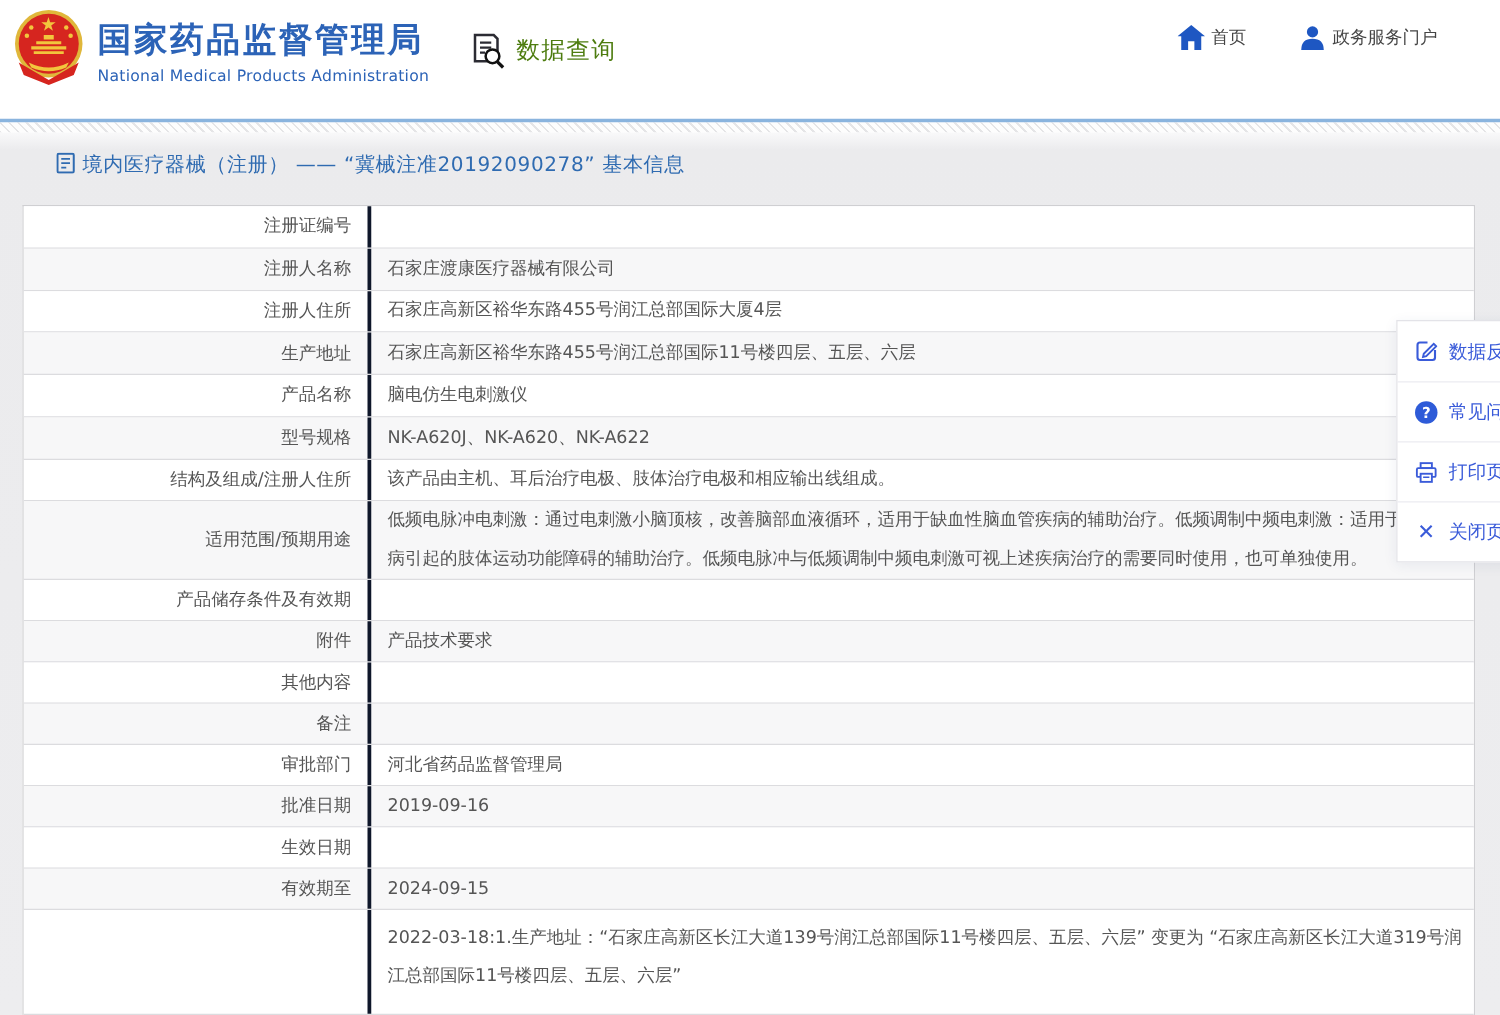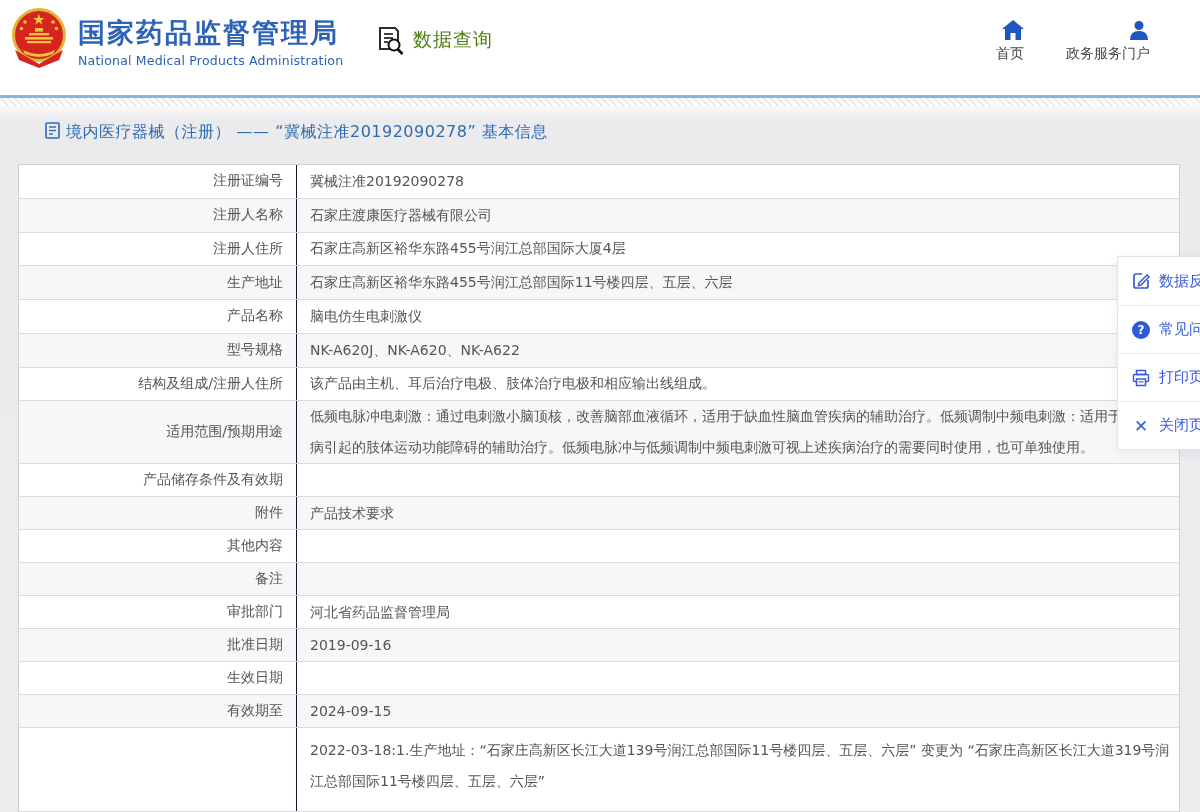--- a/index.html
+++ b/index.html
@@ -9,21 +9,21 @@
 
   
   .header { position:absolute; top:0; left:0; width:1200px; height:95px; background:#fff; }
   .emblem { position:absolute; left:9px; top:6px; width:60px; height:62px; cursor:pointer; }
   .brand { position:absolute; left:78px; top:17px; cursor:pointer; }
   .brand-zh { font-size:27px; font-weight:bold; color:#2c63b7; letter-spacing:2px; line-height:32px; }
   .brand-en { font-size:12.5px; color:#2c63b7; margin-top:4px; letter-spacing:0.2px; }
   .section-entry { position:absolute; left:374px; top:24px; display:flex; align-items:center; gap:7px; cursor:pointer; }
   .section-entry .txt { font-size:19px; color:#4d7c0f; letter-spacing:1px; }
   .hnav { position:absolute; right:50px; top:20px; display:flex; gap:42px; }
-  .hnav-item { display:flex; flex-direction:column; align-items:flex-end; gap:5px; cursor:pointer; }
+  .hnav-item { display:flex; flex-direction:row; align-items:center; gap:5px; cursor:pointer; }
   .hnav-item .lbl { font-size:14px; color:#454545; white-space:nowrap; }
 
   
   .blueline { position:absolute; top:95px; left:0; width:1200px; height:3px; background:#8ab4de; }
   .hatch { position:absolute; top:98px; left:0; width:1200px; height:8px; background:#fdfdfd;
     background-image:repeating-linear-gradient(45deg, rgba(120,120,130,0.18) 0 1.4px, transparent 1.4px 5px); }
 
   
   .content { position:absolute; top:106px; left:0; width:1200px; height:706px;
     background:linear-gradient(180deg,#f9f9fa 0,#ebebed 14px,#ededef 100%); }
@@ -32,21 +32,21 @@
 
   
   .info-table { position:absolute; top:58px; left:18px; width:1162px; border:1px solid #cfcfd2; border-bottom:none; background:#fff; }
   .tr { display:flex; border-bottom:1px solid #dcdcdf; background:#fff; }
   .tr:nth-child(even) { background:#f7f7f8; }
   .tr { height:33.75px; }
   .tr.tall { height:63px; }
   .tr.short { height:33px; }
   .tr.last { height:84px; }
   .td { font-size:14px; color:#555; }
-  .td.label { width:278px; border-right:1px solid #0f172a; text-align:right; padding-right:13px;
+  .td.label { width:278px; border-right:3px solid #0f172a; text-align:right; padding-right:13px;
     display:flex; align-items:center; justify-content:flex-end; }
   .td.value { flex:1; padding-left:13px; padding-right:8px; display:flex; align-items:center; line-height:31px; }
   .tr.last .td.value { align-items:flex-start; padding-top:7px; }
 
   
   .side-panel { position:absolute; left:1117px; top:256px; width:140px; background:#fff;
     border:1px solid #e3e3e8; box-shadow:0 2px 10px rgba(40,60,120,0.08); }
   .sp-item { height:48px; display:flex; align-items:center; gap:9px; padding-left:14px;
     color:#3a5bd9; font-size:15px; white-space:nowrap; cursor:pointer; }
   .sp-item + .sp-item { border-top:1px solid #ececf1; }
@@ -125,21 +125,20 @@
         <line x1="4" y1="5" x2="11" y2="5" stroke="#2f6bb1" stroke-width="1.4"></line>
         <line x1="4" y1="8.5" x2="11" y2="8.5" stroke="#2f6bb1" stroke-width="1.4"></line>
         <line x1="4" y1="12" x2="8" y2="12" stroke="#2f6bb1" stroke-width="1.4"></line>
       </svg>
       <span class="txt">境内医疗器械（注册） ——  “冀械注准20192090278” 基本信息</span>
     </div>
 
     <div class="info-table">
       <div class="tr">
           <div class="td label">注册证编号</div>
-          <div class="td value">冀械注准20192090278</div>
         </div>
       <div class="tr">
           <div class="td label">注册人名称</div>
           <div class="td value">石家庄渡康医疗器械有限公司</div>
         </div>
       <div class="tr">
           <div class="td label">注册人住所</div>
           <div class="td value">石家庄高新区裕华东路455号润江总部国际大厦4层</div>
         </div>
       <div class="tr">

